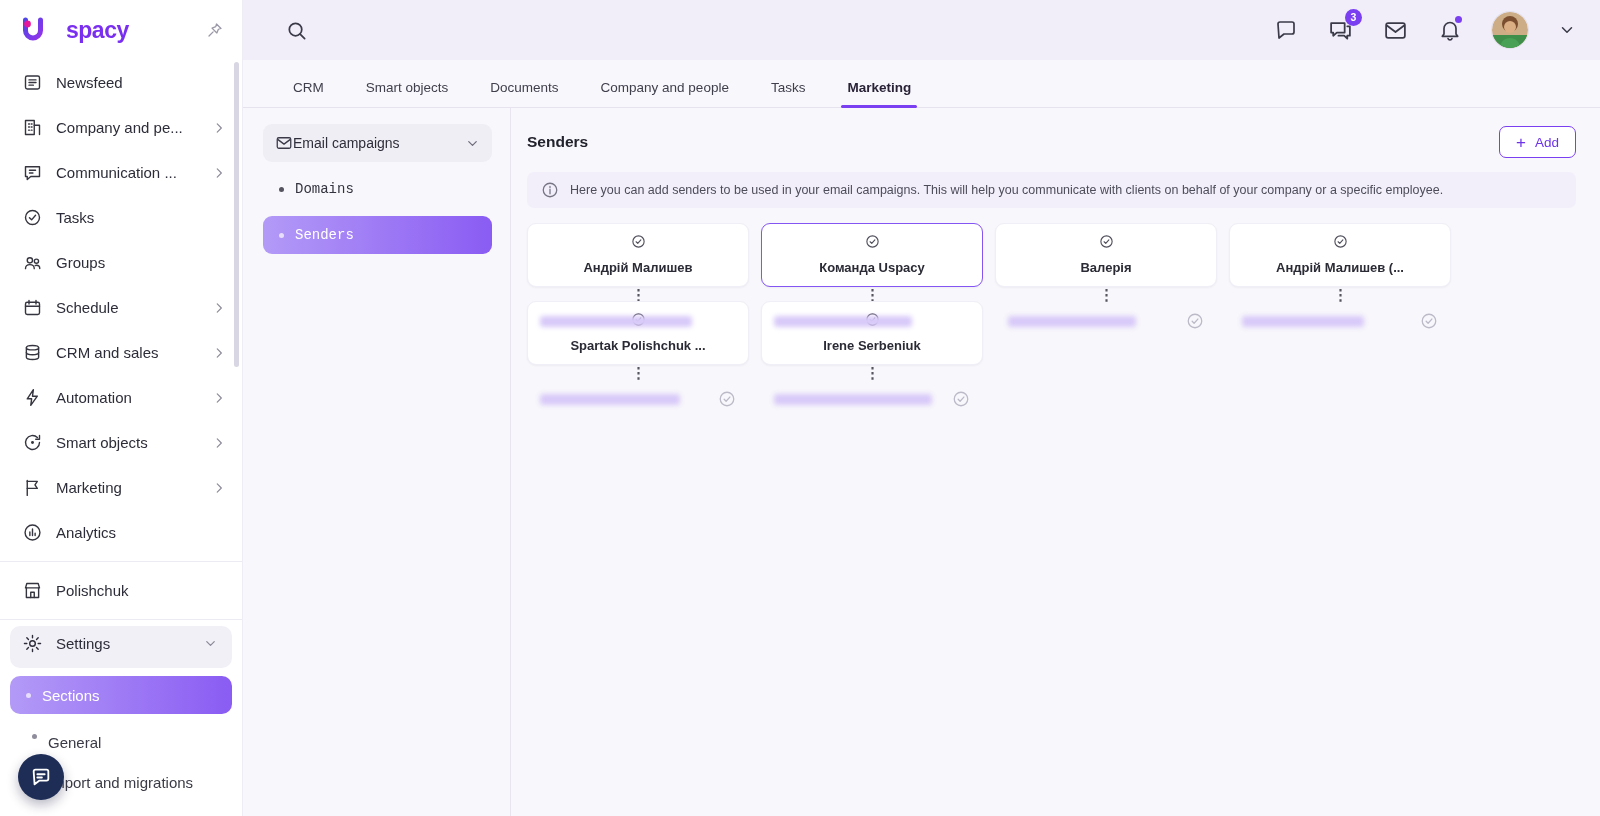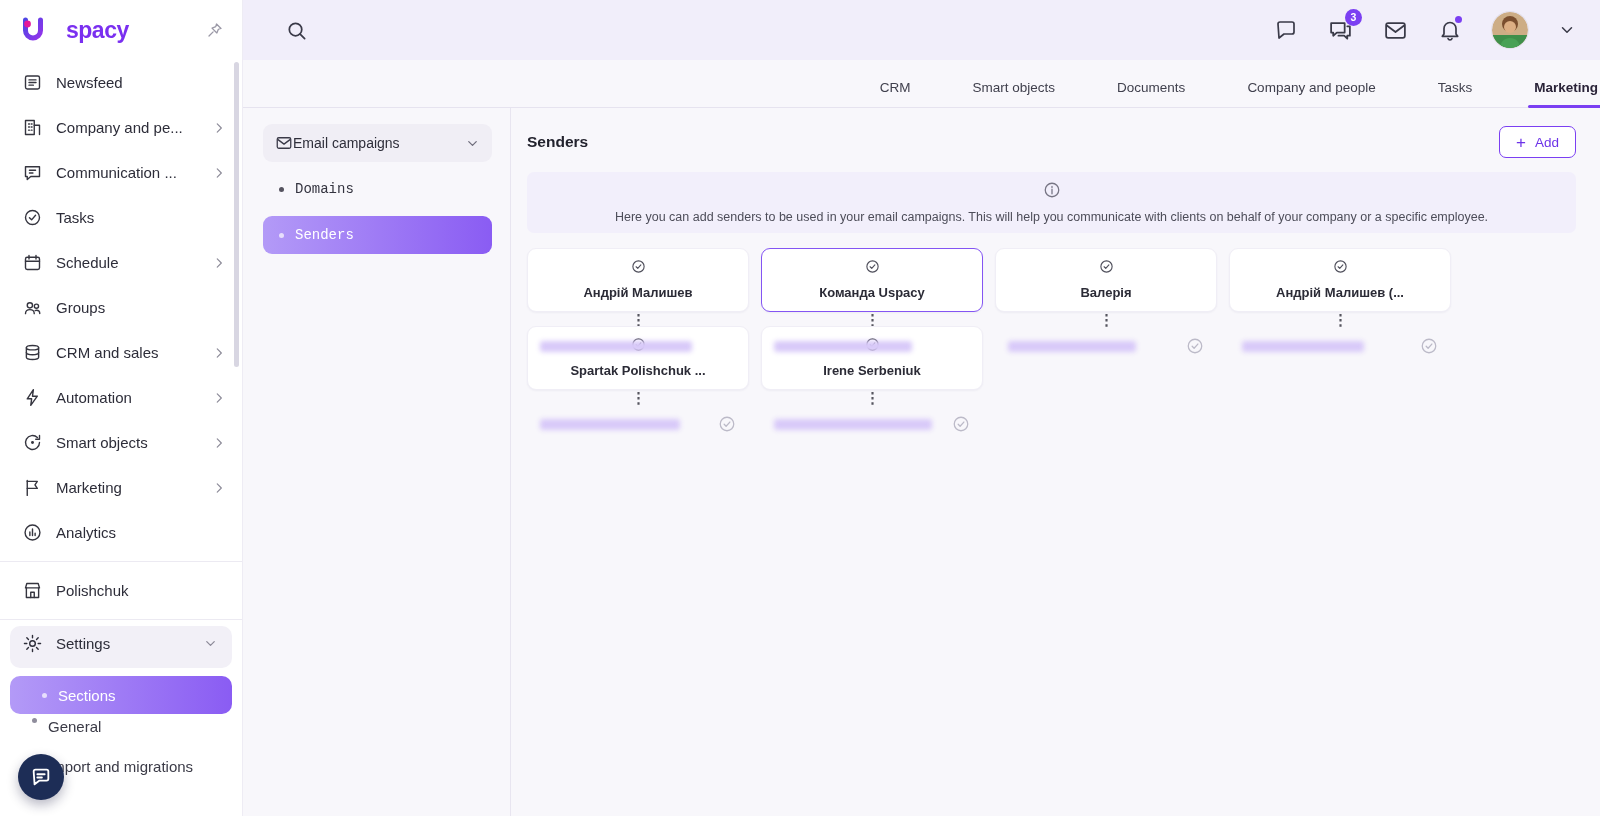--- a/index.html
+++ b/index.html
@@ -14,61 +14,61 @@
   .logo { display:flex; align-items:center; gap:18px; cursor:pointer; }
   .logo-text { font-size:23px; font-weight:700; color:#7a2ff0; letter-spacing:-0.5px; }
   .pin { color:#9a98a6; cursor:pointer; }
 
   .nav-item { height:45px; display:flex; align-items:center; gap:13px; padding:0 16px 0 22px; font-size:15px; color:#2d2d39; cursor:pointer; }
   .nav-item .ic { color:#35353f; }
   .nav-chev { margin-left:auto; color:#8c8a98; }
   .sb-divider { height:1px; background:#eceaf2; margin:6px 0; }
 
   .settings-row { height:42px; margin:2px 10px; border-radius:10px; background:#f2f0f7; display:flex; align-items:center; gap:13px; padding:0 14px 8px 12px; font-size:15px; color:#2d2d39; cursor:pointer; }
-  .pill-active { height:38px; margin:8px 10px 4px 10px; border-radius:10px; background:linear-gradient(90deg,#b39af7 0%, #8a5cf3 100%); color:#ffffff; display:flex; align-items:center; gap:11px; padding:0 32px; font-size:15px; cursor:pointer; }
+  .pill-active { height:38px; margin:8px 10px 20px 10px; border-radius:10px; background:linear-gradient(90deg,#b39af7 0%, #8a5cf3 100%); color:#ffffff; display:flex; align-items:center; gap:11px; padding:0 16px; font-size:15px; cursor:pointer; }
   .bullet { width:5px; height:5px; border-radius:50%; background:#8f8d9c; flex:0 0 auto; }
   .pill-active .bullet { background:#e7defc; }
   .child-item { height:40px; display:flex; align-items:flex-start; gap:11px; padding:0 14px 0 32px; font-size:15px; color:#3b3b47; cursor:pointer; }
 
   .chat-launcher { position:absolute; left:18px; bottom:16px; width:46px; height:46px; border-radius:50%; background:#1d2d56; display:flex; align-items:center; justify-content:center; box-shadow:0 5px 12px rgba(20,20,60,.3); cursor:pointer; }
   .sb-scrollbar { position:absolute; right:3px; top:62px; width:5px; height:305px; border-radius:3px; background:#d8d6e2; }
 
   
   .main { flex:1; display:flex; flex-direction:column; min-width:0; }
   .topbar { height:60px; min-height:60px; background:#f1eefa; display:flex; align-items:center; padding:0 24px 0 42px; }
   .search-btn { color:#3a3a48; cursor:pointer; }
   .topbar-right { margin-left:auto; display:flex; align-items:center; gap:30px; }
   .icon-btn { position:relative; color:#3a3a48; cursor:pointer; }
   .badge { position:absolute; top:-9px; right:-9px; background:#7b3ff2; color:#fff; font-size:10.5px; font-weight:700; min-width:17px; height:17px; border-radius:9px; display:flex; align-items:center; justify-content:center; padding:0 4px; }
   .bell-dot { position:absolute; top:-2px; right:0; width:7px; height:7px; border-radius:50%; background:#7b3ff2; }
   .avatar { width:36px; height:36px; border-radius:50%; overflow:hidden; cursor:pointer; box-shadow:0 0 0 1px rgba(0,0,0,.06); }
 
   .page-head { padding:22px 0 0 22px; }
   .page-title { font-size:21px; font-weight:700; color:#1f1f2b; }
-  .tabs { display:flex; gap:58px; padding:0 0 0 48px; margin-top:20px; border-bottom:1px solid #e6e3ef;justify-content:flex-end; }
+  .tabs { display:flex; gap:38px; padding:0 0 0 48px; margin-top:20px; border-bottom:1px solid #e6e3ef; }
   .tab { font-size:13.5px; color:#40404d; padding:0 2px 12px 2px; position:relative; cursor:pointer; white-space:nowrap; }
   .tab.active { color:#2a2338; font-weight:600; }
   .tab.active::after { content:""; position:absolute; left:-4px; right:-4px; bottom:-1px; height:3px; border-radius:2px; background:#7b3ff2; }
 
   .content { flex:1; display:flex; min-height:0; }
   .subsidebar { width:268px; min-width:268px; border-right:1px solid #e8e5f0; padding:16px 18px 0 20px; }
   .dropdown { height:38px; background:#f0eef5; border-radius:9px; display:flex; align-items:center; padding:0 12px; font-size:14px; color:#2e2e3a; cursor:pointer; }
   .dropdown .nav-chev { color:#6f6d7c; }
   .side-item { height:38px; display:flex; align-items:center; gap:11px; padding:0 16px; margin-top:8px; font-size:14px; color:#33333f; border-radius:9px; cursor:pointer;font-family:Liberation Mono, monospace; }
   .side-item .bullet { background:#55535f; }
   .side-item.active { background:linear-gradient(90deg,#b39af7 0%, #8a5cf3 100%); color:#fff; }
   .side-item.active .bullet { background:#e7defc; }
 
   .panel { flex:1; padding:18px 24px 0 16px; min-width:0; }
   .panel-head { display:flex; align-items:center; justify-content:space-between; }
   .panel-title { font-size:15.5px; font-weight:700; color:#22222d; }
   .add-btn { display:flex; align-items:center; gap:9px; background:#fff; border:1px solid #7b3ff2; color:#6d33e8; height:32px; padding:0 16px; border-radius:7px; font-size:13.5px; font-weight:400; cursor:pointer; font-family:inherit; }
   .add-plus::before { content:"+"; font-size:17px; line-height:1; font-weight:500; }
 
-  .info-banner { margin-top:14px; background:#f2effb; border-radius:7px; display:flex; align-items:center; gap:11px; padding:9px 14px; font-size:12.5px; color:#4d4d59;flex-direction:column; }
+  .info-banner { margin-top:14px; background:#f2effb; border-radius:7px; display:flex; align-items:center; gap:11px; padding:9px 14px; font-size:12.5px; color:#4d4d59; }
   .info-banner .ic { color:#777584; flex:0 0 auto; }
 
   .cards { margin-top:15px; display:grid; grid-template-columns:repeat(4, 222px); gap:14px 12px; }
   .card { background:#fff; border:1px solid #f0eef6; border-radius:9px; height:64px; padding:10px 12px; box-shadow:0 1px 2px rgba(45,35,90,.05); }
   .card.selected { border:1.6px solid #8455f3; }
   .card-top { display:flex; align-items:center; gap:11px;flex-direction:column; }
   .name-check { color:#4f4f5b; flex:0 0 auto; }
   .card-name { font-size:13px; font-weight:600; color:#2b2b36; white-space:nowrap; overflow:hidden; text-overflow:ellipsis; flex:1; }
   .kebab { color:#55555f; width:14px; text-align:center; cursor:pointer; flex:0 0 auto; }
   .kebab::before { content:"⋮"; font-size:15px; font-weight:700; }
@@ -149,42 +149,42 @@
         <span class="ic">
             <svg width="21" height="21" viewBox="0 0 24 24" fill="none" stroke="currentColor" stroke-width="1.6" stroke-linecap="round" stroke-linejoin="round">
               <circle cx="12" cy="12" r="8"></circle>
               <path d="M8.5 12.2l2.5 2.5 4.5-5.2"></path>
             </svg>
           </span>
         <span>Tasks</span>
       </div>
       <div class="nav-item">
         <span class="ic">
-            <svg width="21" height="21" viewBox="0 0 24 24" fill="none" stroke="currentColor" stroke-width="1.6" stroke-linecap="round">
-              <rect x="4" y="6" width="16" height="14" rx="2"></rect>
-              <path d="M8 4v4M16 4v4M4 10.5h16"></path>
-            </svg>
-          </span>
-        <span>Schedule</span>
-        <span class="nav-chev">
-            <svg width="14" height="14" viewBox="0 0 24 24" fill="none" stroke="currentColor" stroke-width="2" stroke-linecap="round" stroke-linejoin="round">
-              <path d="M9 5l7 7-7 7"></path>
-            </svg>
-          </span>
-      </div>
-      <div class="nav-item">
-        <span class="ic">
             <svg width="21" height="21" viewBox="0 0 24 24" fill="none" stroke="currentColor" stroke-width="1.6" stroke-linecap="round" stroke-linejoin="round">
               <circle cx="9" cy="9.5" r="3"></circle>
               <circle cx="16.5" cy="10.5" r="2.4"></circle>
               <path d="M4 19c0-2.8 2.2-4.6 5-4.6s5 1.8 5 4.6"></path>
               <path d="M15 15.5c.5-.2 1-.3 1.5-.3 2.2 0 3.8 1.4 3.8 3.6"></path>
             </svg>
           </span>
         <span>Groups</span>
+      </div>
+      <div class="nav-item">
+        <span class="ic">
+            <svg width="21" height="21" viewBox="0 0 24 24" fill="none" stroke="currentColor" stroke-width="1.6" stroke-linecap="round">
+              <rect x="4" y="6" width="16" height="14" rx="2"></rect>
+              <path d="M8 4v4M16 4v4M4 10.5h16"></path>
+            </svg>
+          </span>
+        <span>Schedule</span>
+        <span class="nav-chev">
+            <svg width="14" height="14" viewBox="0 0 24 24" fill="none" stroke="currentColor" stroke-width="2" stroke-linecap="round" stroke-linejoin="round">
+              <path d="M9 5l7 7-7 7"></path>
+            </svg>
+          </span>
       </div>
       <div class="nav-item">
         <span class="ic">
             <svg width="21" height="21" viewBox="0 0 24 24" fill="none" stroke="currentColor" stroke-width="1.6" stroke-linecap="round">
               <ellipse cx="12" cy="6.5" rx="7" ry="2.5"></ellipse>
               <path d="M5 6.5v11c0 1.4 3.1 2.5 7 2.5s7-1.1 7-2.5v-11"></path>
               <path d="M5 12c0 1.4 3.1 2.5 7 2.5s7-1.1 7-2.5"></path>
             </svg>
           </span>
         <span>CRM and sales</span>

